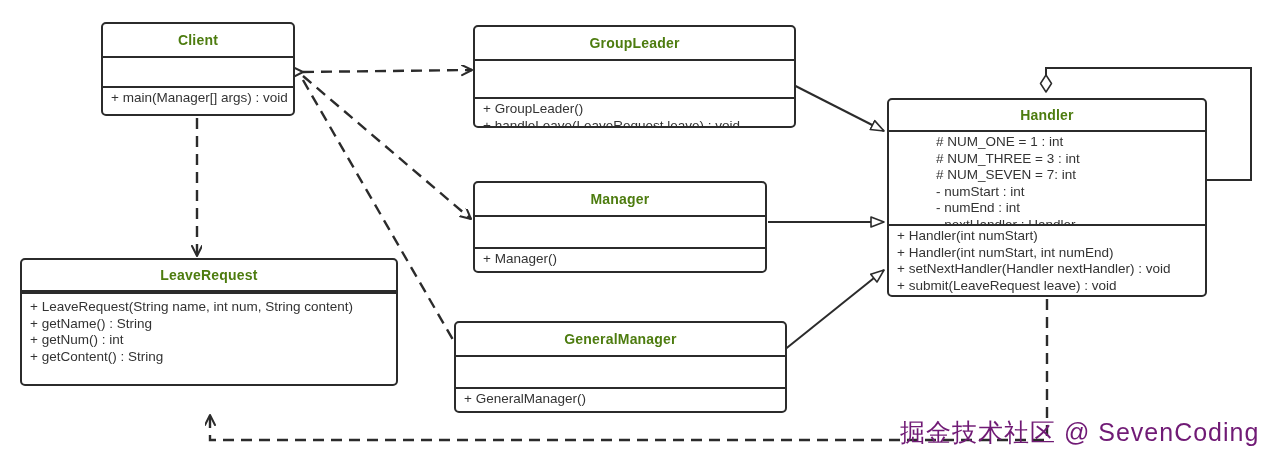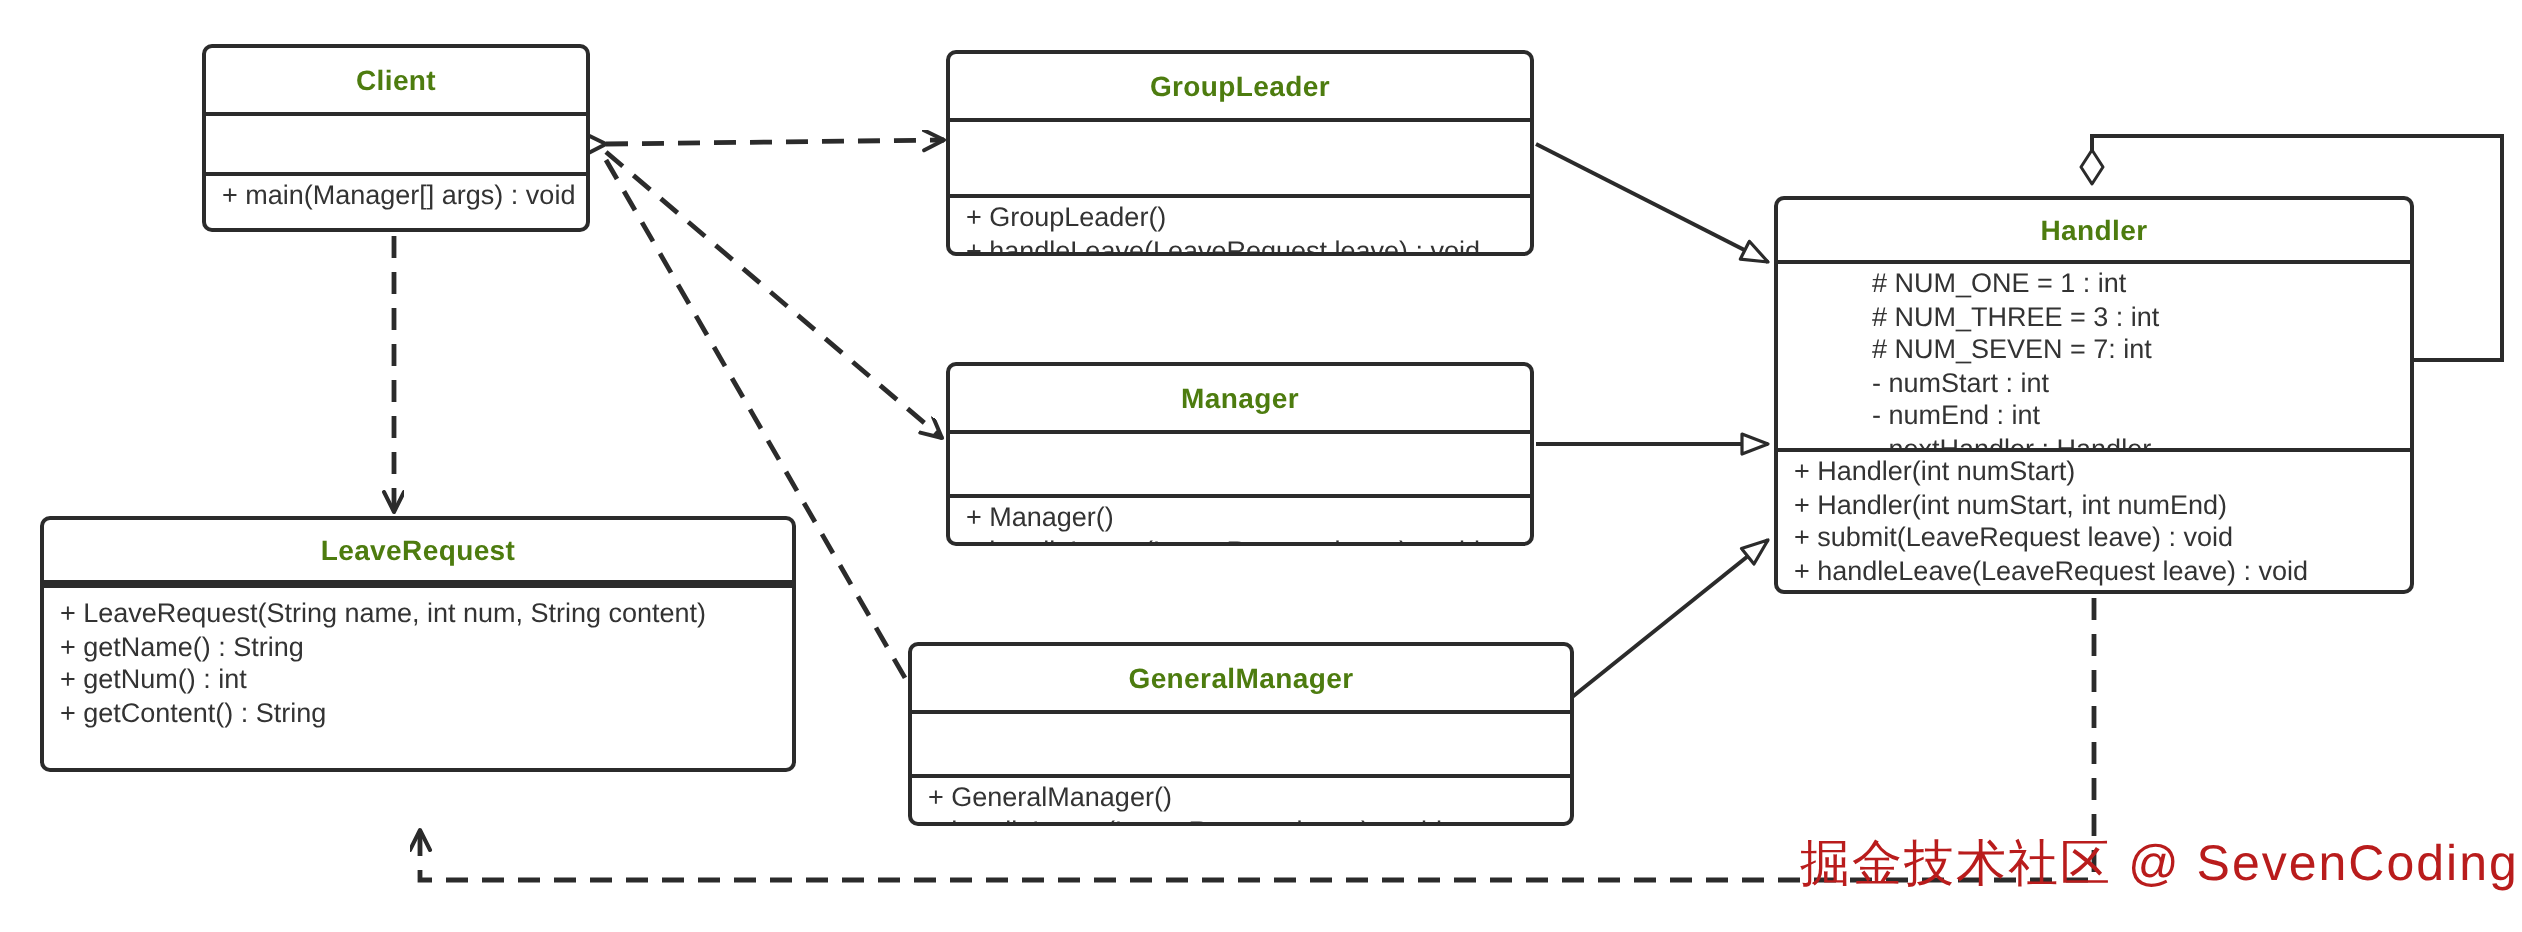--- a/index.html
+++ b/index.html
@@ -53,21 +53,21 @@
     overflow: hidden;
   }
   .uml-row {
     font-size: 13.5px;
     line-height: 16.5px;
     color: #333333;
     white-space: nowrap;
   }
   .watermark {
     position: absolute;
-    color: #b91c1c;
+    color: #701a75;
     font-size: 25px;
     line-height: 28px;
     white-space: nowrap;
     letter-spacing: 1px;
     z-index: 8;
   }
 </style>
 </head>
 <body>
 
@@ -126,21 +126,21 @@
   <div class="uml-class" style="left:101px; top:22px; width:194px; height:94px;">
     <div class="uml-title" style="height:32px;">Client</div>
     <div class="uml-sep"></div>
     <div class="uml-compartment" style="height:28px;"></div>
     <div class="uml-sep"></div>
     <div class="uml-compartment">
       <div class="uml-row">+ main(Manager[] args) : void</div>
     </div>
   </div>
 
-  <div class="uml-class" style="left:473px; top:25px; width:294px; height:103px;">
+  <div class="uml-class" style="left:473px; top:25px; width:323px; height:103px;">
     <div class="uml-title" style="height:32px;">GroupLeader</div>
     <div class="uml-sep"></div>
     <div class="uml-compartment" style="height:36px;"></div>
     <div class="uml-sep"></div>
     <div class="uml-compartment">
       <div class="uml-row">+ GroupLeader()</div>
       <div class="uml-row">+ handleLeave(LeaveRequest leave) : void</div>
     </div>
   </div>
 
@@ -174,20 +174,21 @@
       <div class="uml-row"># NUM_THREE = 3 :   int</div>
       <div class="uml-row"># NUM_SEVEN = 7:   int</div>
       <div class="uml-row">- numStart :   int</div>
       <div class="uml-row">- numEnd :   int</div>
       <div class="uml-row">- nextHandler :   Handler</div>
     </div>
     <div class="uml-sep"></div>
     <div class="uml-compartment">
       <div class="uml-row">+ Handler(int numStart)</div>
       <div class="uml-row">+ Handler(int numStart, int numEnd)</div>
+      <div class="uml-row">+ setNextHandler(Handler nextHandler) :   void</div>
       <div class="uml-row">+ submit(LeaveRequest leave) :   void</div>
       <div class="uml-row">+ handleLeave(LeaveRequest leave) :   void</div>
     </div>
   </div>
 
   <div class="uml-class" style="left:20px; top:258px; width:378px; height:128px;">
     <div class="uml-title" style="height:30px;">LeaveRequest</div>
     <div class="uml-sep"></div>
     <div class="uml-sep"></div>
     <div class="uml-compartment" style="padding-top:5px;">

